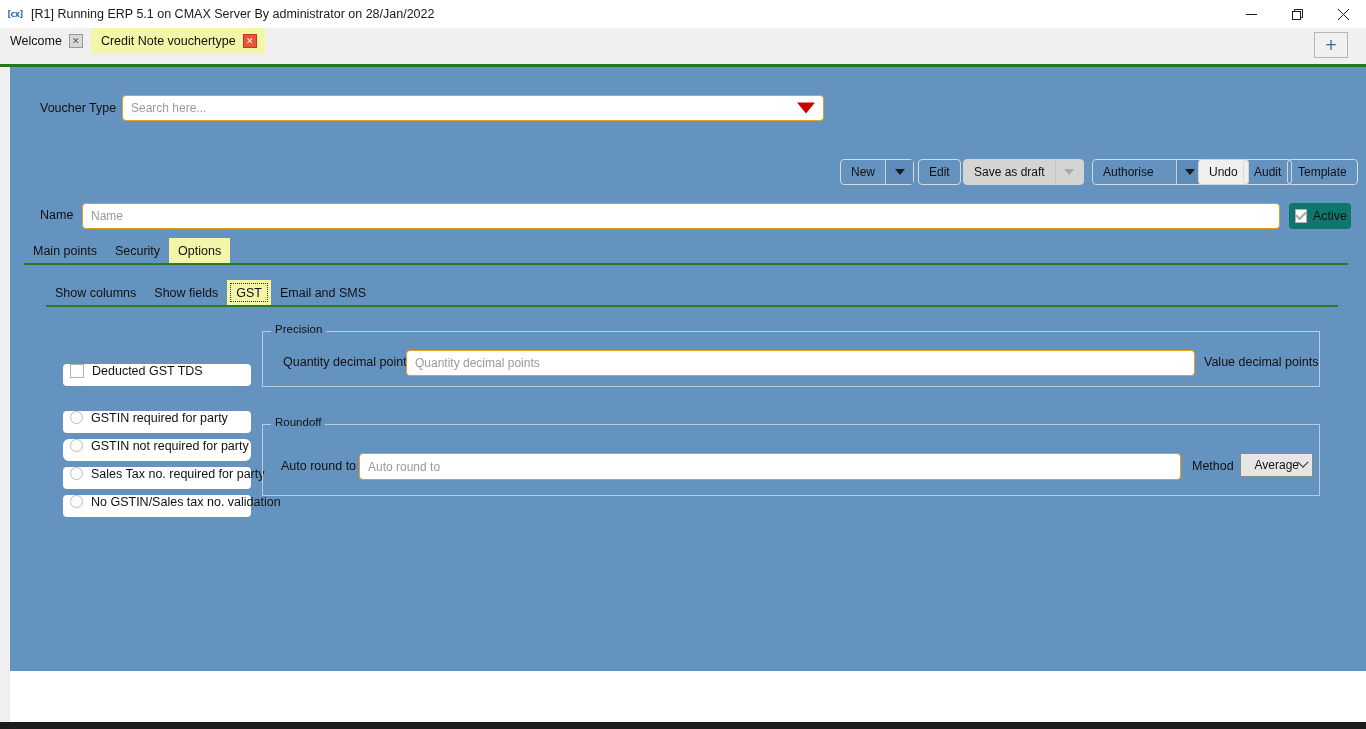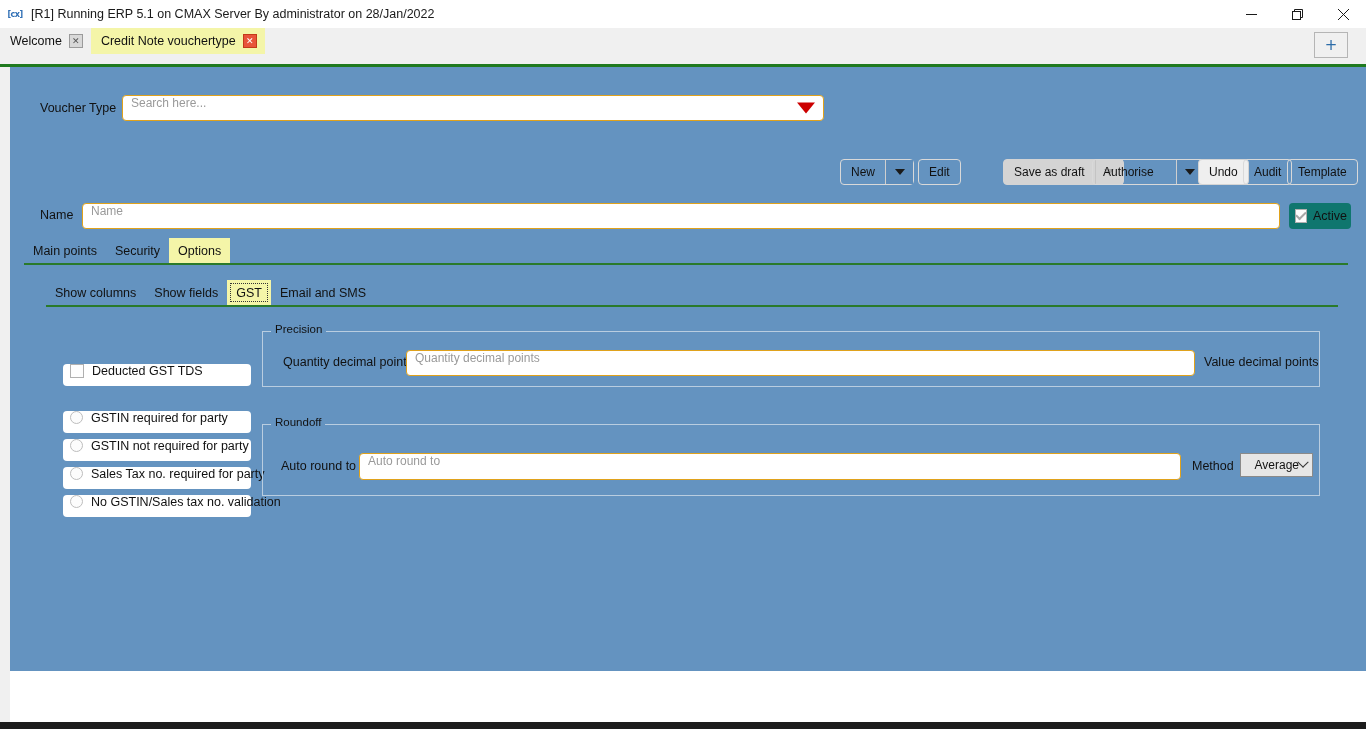--- a/index.html
+++ b/index.html
@@ -110,21 +110,21 @@
   
   .field-label {
     font-size: 12.5px; color: #111;
     white-space: nowrap;
   }
   .txtbox {
     background: #ffffff;
     border: 1px solid #e0a21c;
     border-radius: 4px;
     height: 26px;
-    display: flex; 
+    display: flex; align-items: center;
     padding: 0 8px;
     font-size: 12px;
     color: #9a9a9a;
     position: relative;
   }
   .txtbox.tall { height: 28px; }
 
   #vt-row {
     position: absolute; left: 0; top: 24px;
     width: 100%; height: 34px;
@@ -174,21 +174,21 @@
     border-color: #d4d4d4;
   }
   .tbtn.disabled .split {
     background: #d4d4d4;
     border-left: 1px solid #c4c4c4;
   }
   .tbtn.light { background: #efefef; border-color: #d4d4d4; }
 
   #btn-new      { left: 830px; }
   #btn-edit     { left: 908px; }
-  #btn-draft    { left: 953px; margin-left: 40px; }
+  #btn-draft    { left: 953px; }
   #btn-auth     { left: 1082px; gap: 12px; }
   #btn-undo     { left: 1188px; }
   #btn-audit    { left: 1233px; }
   #btn-template { left: 1277px; }
 
   
   #name-label { position: absolute; left: 30px; top: 141px; }
   #name-input {
     position: absolute; left: 72px; top: 136px;
     width: 1198px; height: 26px;
@@ -255,21 +255,21 @@
     white-space: nowrap;
     margin-top: 19px;
   }
   .radio {
     width: 13px; height: 13px; flex: 0 0 13px;
     border: 1px solid #bdbdbd; border-radius: 50%;
     background: #fcfcfc;
   }
   #opt-tds   { top: 278px; }
   #opt-r1    { top: 325px; }
-  #opt-r2    { top: 353px; }
+  #opt-r2    { top: 353px; border-radius: 6px; }
   #opt-r3    { top: 381px; }
   #opt-r4    { top: 409px; }
 
   
   .fset {
     position: absolute;
     border: 1px solid #b9cde0;
   }
   .fset > .legend {
     position: absolute; top: -9px; left: 8px;

